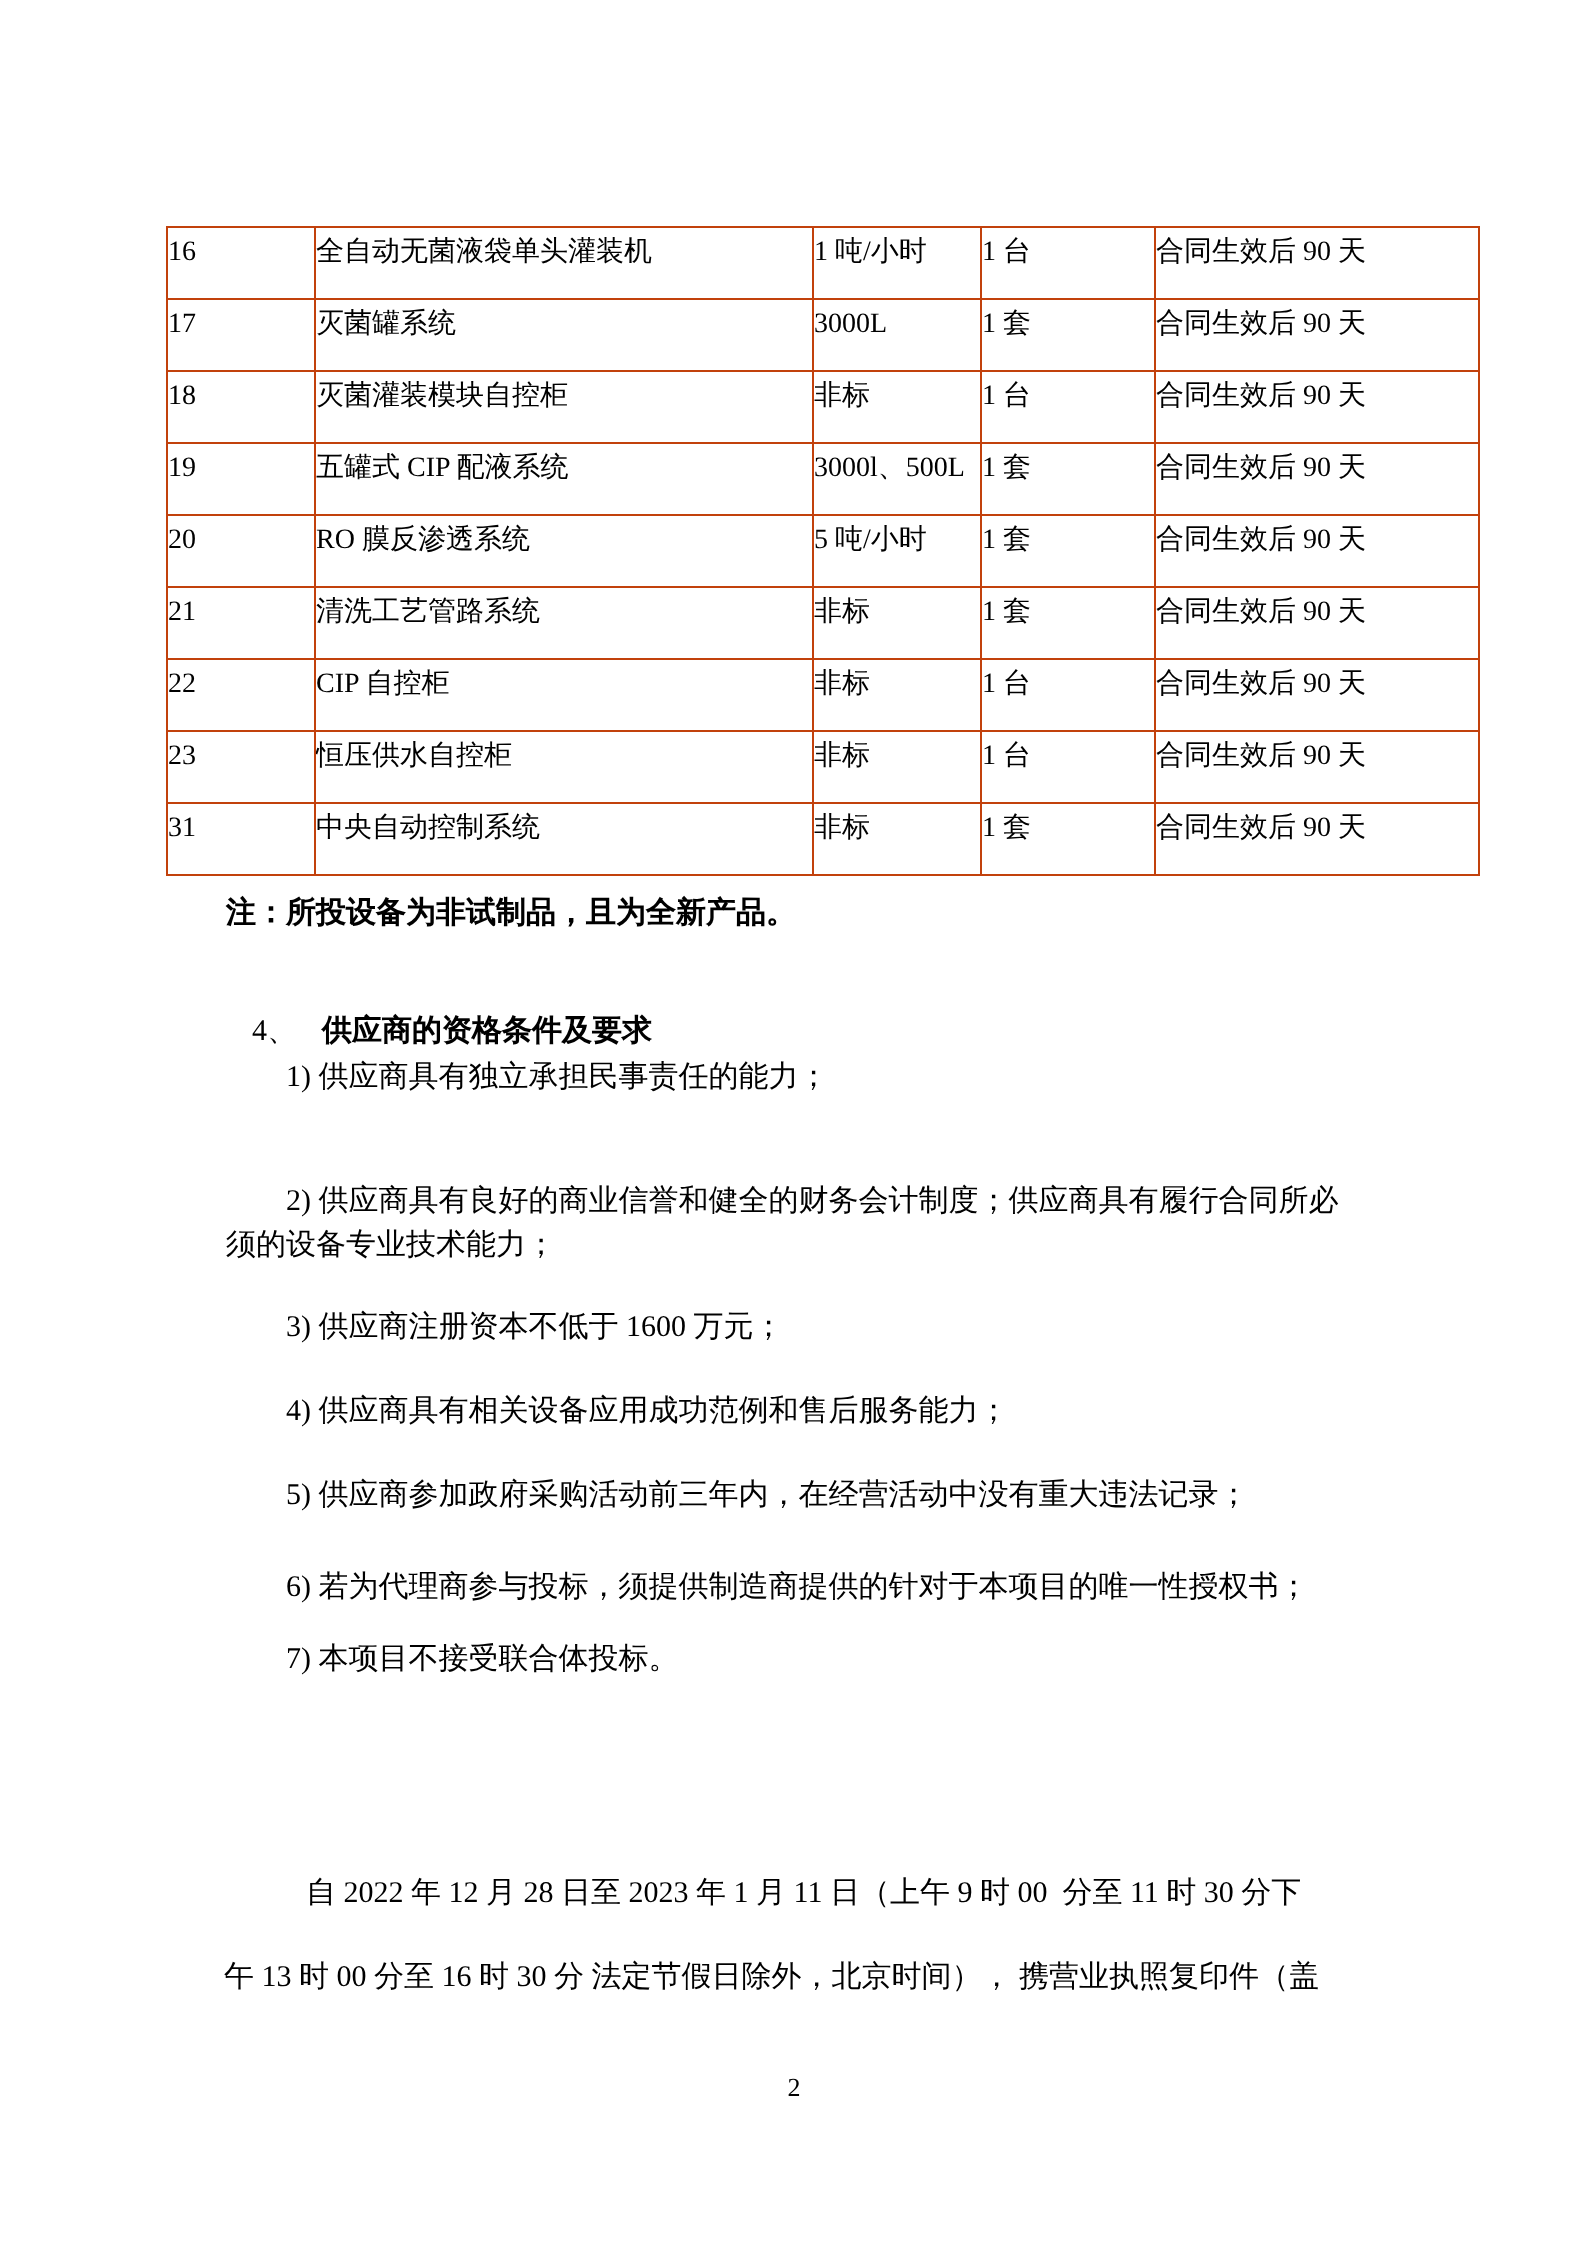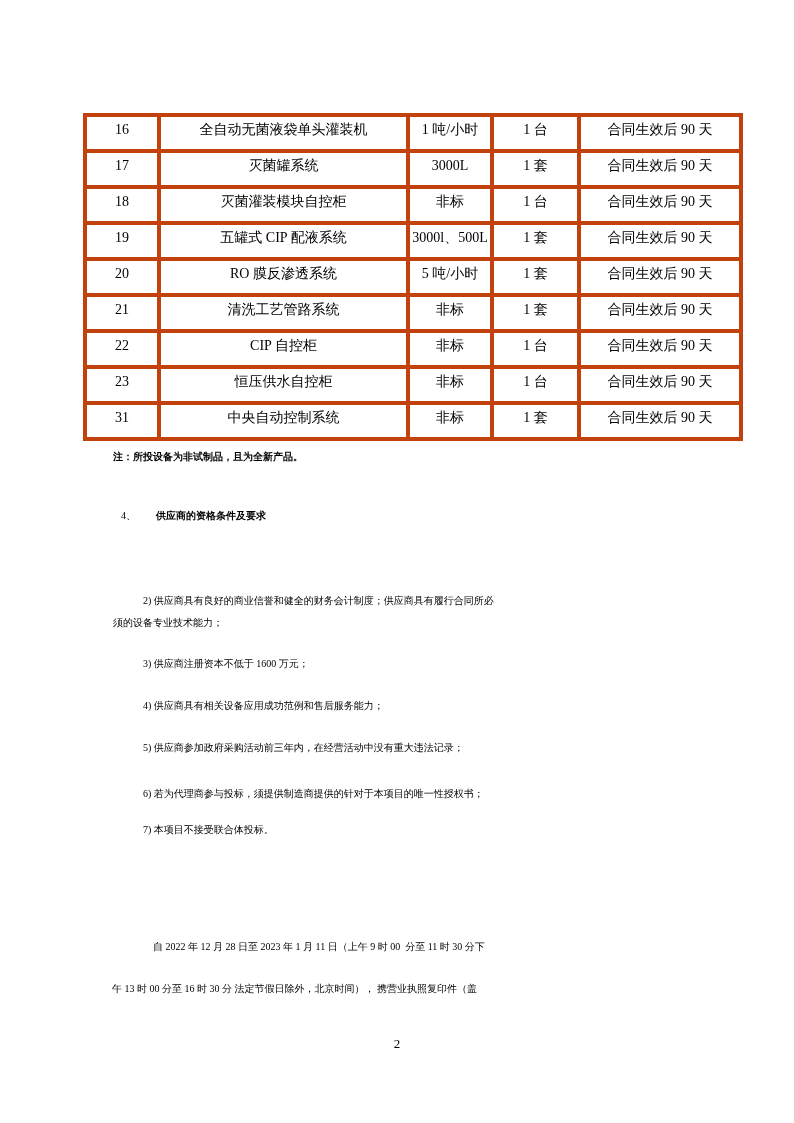--- a/index.html
+++ b/index.html
@@ -16,33 +16,33 @@
   }
   table.spec-table {
     position: absolute;
     left: 83px;
     top: 113px;
     width: 656px;
     border-collapse: collapse;
     table-layout: fixed;
   }
   table.spec-table td {
-    border: 4px solid #c2410c;
+    border: 1px solid #c2410c;
     height: 36px;
-    text-align: center;
+    text-align: left;
     vertical-align: top;
     padding-top: 6px;
     font-size: 14px;
     line-height: 1;
     white-space: pre;
     overflow: hidden;
   }
   .line {
     position: absolute;
-    font-size: 10px;
+    font-size: 15px;
     line-height: 18px;
     white-space: pre;
   }
   .bold { font-weight: bold; }
   .flush   { left: 113px; }
   .item    { left: 143px; }
   .indent2 { left: 153px; }
   .heading { left: 111px; }
   .heading .sec-num {
     display: inline-block;
@@ -138,20 +138,21 @@
       </tr>
     </tbody>
   </table>
 
   <div class="line flush bold" style="top:448px">注：所投设备为非试制品，且为全新产品。</div>
 
   <div class="line heading" style="top:489px">
     <span class="sec-num">4、</span><span class="sec-title">供应商的资格条件及要求</span>
   </div>
 
+  <div class="line item" style="top:530px">1) 供应商具有独立承担民事责任的能力；</div>
   <div class="line item" style="top:592px">2) 供应商具有良好的商业信誉和健全的财务会计制度；供应商具有履行合同所必</div>
   <div class="line flush" style="top:614px">须的设备专业技术能力；</div>
   <div class="line item" style="top:655px">3) 供应商注册资本不低于 1600 万元；</div>
   <div class="line item" style="top:697px">4) 供应商具有相关设备应用成功范例和售后服务能力；</div>
   <div class="line item" style="top:739px">5) 供应商参加政府采购活动前三年内，在经营活动中没有重大违法记录；</div>
   <div class="line item" style="top:785px">6) 若为代理商参与投标，须提供制造商提供的针对于本项目的唯一性授权书；</div>
   <div class="line item" style="top:821px">7) 本项目不接受联合体投标。</div>
 
 
   <div class="line indent2" style="top:938px">自 2022 年 12 月 28 日至 2023 年 1 月 11 日（上午 9 时 00  分至 11 时 30 分下</div>

